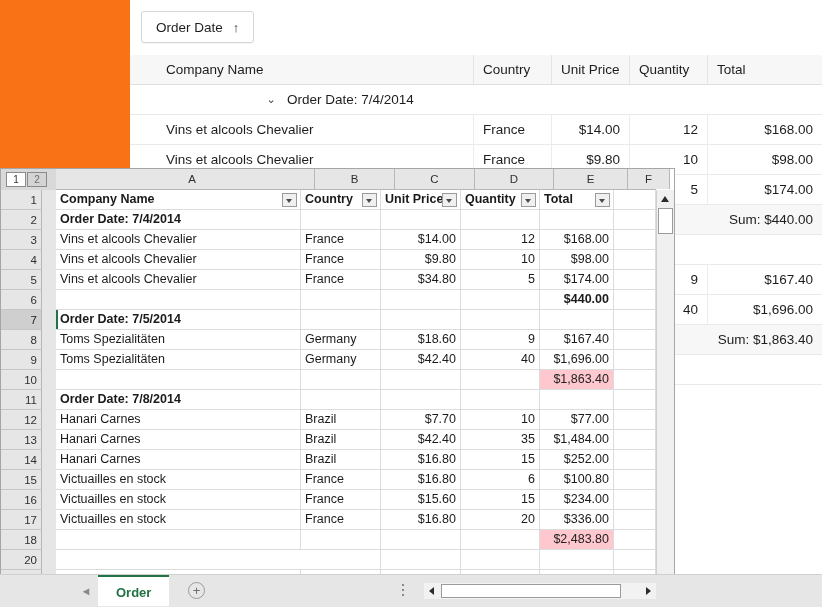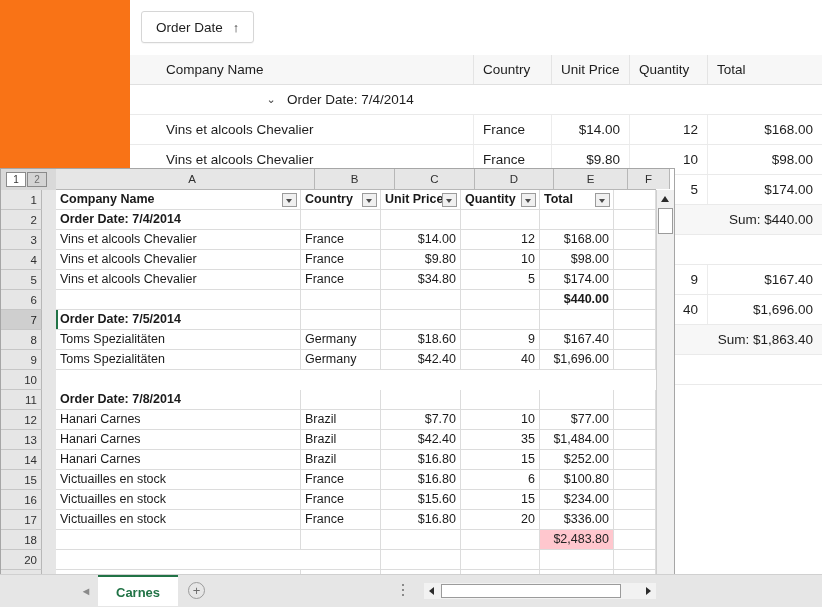--- a/index.html
+++ b/index.html
@@ -382,20 +382,28 @@
           <div class="xcell" style="left: 558px; width: 42px;"></div>
         </div>
         <div class="xrow" style="top: 160px;">
           <div class="xcell" style="left: 0px; width: 245px;">Toms Spezialitäten</div>
           <div class="xcell" style="left: 245px; width: 80px;">Germany</div>
           <div class="xcell num" style="left: 325px; width: 80px;">$42.40</div>
           <div class="xcell num" style="left: 405px; width: 79px;">40</div>
           <div class="xcell num" style="left: 484px; width: 74px;">$1,696.00</div>
           <div class="xcell" style="left: 558px; width: 42px;"></div>
         </div>
+        <div class="xrow" style="top: 180px;">
+          <div class="xcell" style="left: 0px; width: 245px;"></div>
+          <div class="xcell" style="left: 245px; width: 80px;"></div>
+          <div class="xcell num" style="left: 325px; width: 80px;"></div>
+          <div class="xcell num" style="left: 405px; width: 79px;"></div>
+          <div class="xcell num pink" style="left: 484px; width: 74px;">$1,863.40</div>
+          <div class="xcell" style="left: 558px; width: 42px;"></div>
+        </div>
         <div class="xrow" style="top: 200px;">
           <div class="xcell bold" style="left: 0px; width: 245px;">Order Date: 7/8/2014</div>
           <div class="xcell bold" style="left: 245px; width: 80px;"></div>
           <div class="xcell num bold" style="left: 325px; width: 80px;"></div>
           <div class="xcell num bold" style="left: 405px; width: 79px;"></div>
           <div class="xcell num bold" style="left: 484px; width: 74px;"></div>
           <div class="xcell bold" style="left: 558px; width: 42px;"></div>
         </div>
         <div class="xrow" style="top: 220px;">
           <div class="xcell" style="left: 0px; width: 245px;">Hanari Carnes</div>
@@ -479,21 +487,21 @@
           <span class="tri"></span>
         </div>
     </div>
 
     <div class="xl-bottom"></div>
   </div>
 
   <div class="sheetbar">
     <div class="navarrow" style="left:78px">◄</div>
     <div class="navarrow" style="left:113px">►</div>
-    <div class="sheettab">Carnes</div>
+    <div class="sheettab">Order</div>
     <div class="addsheet">+</div>
     <div class="dots">
         <span></span>
         <span></span>
         <span></span>
       </div>
     <div class="hsb">
       <div class="hsbbtn left">
           <span class="tri"></span>
         </div>

